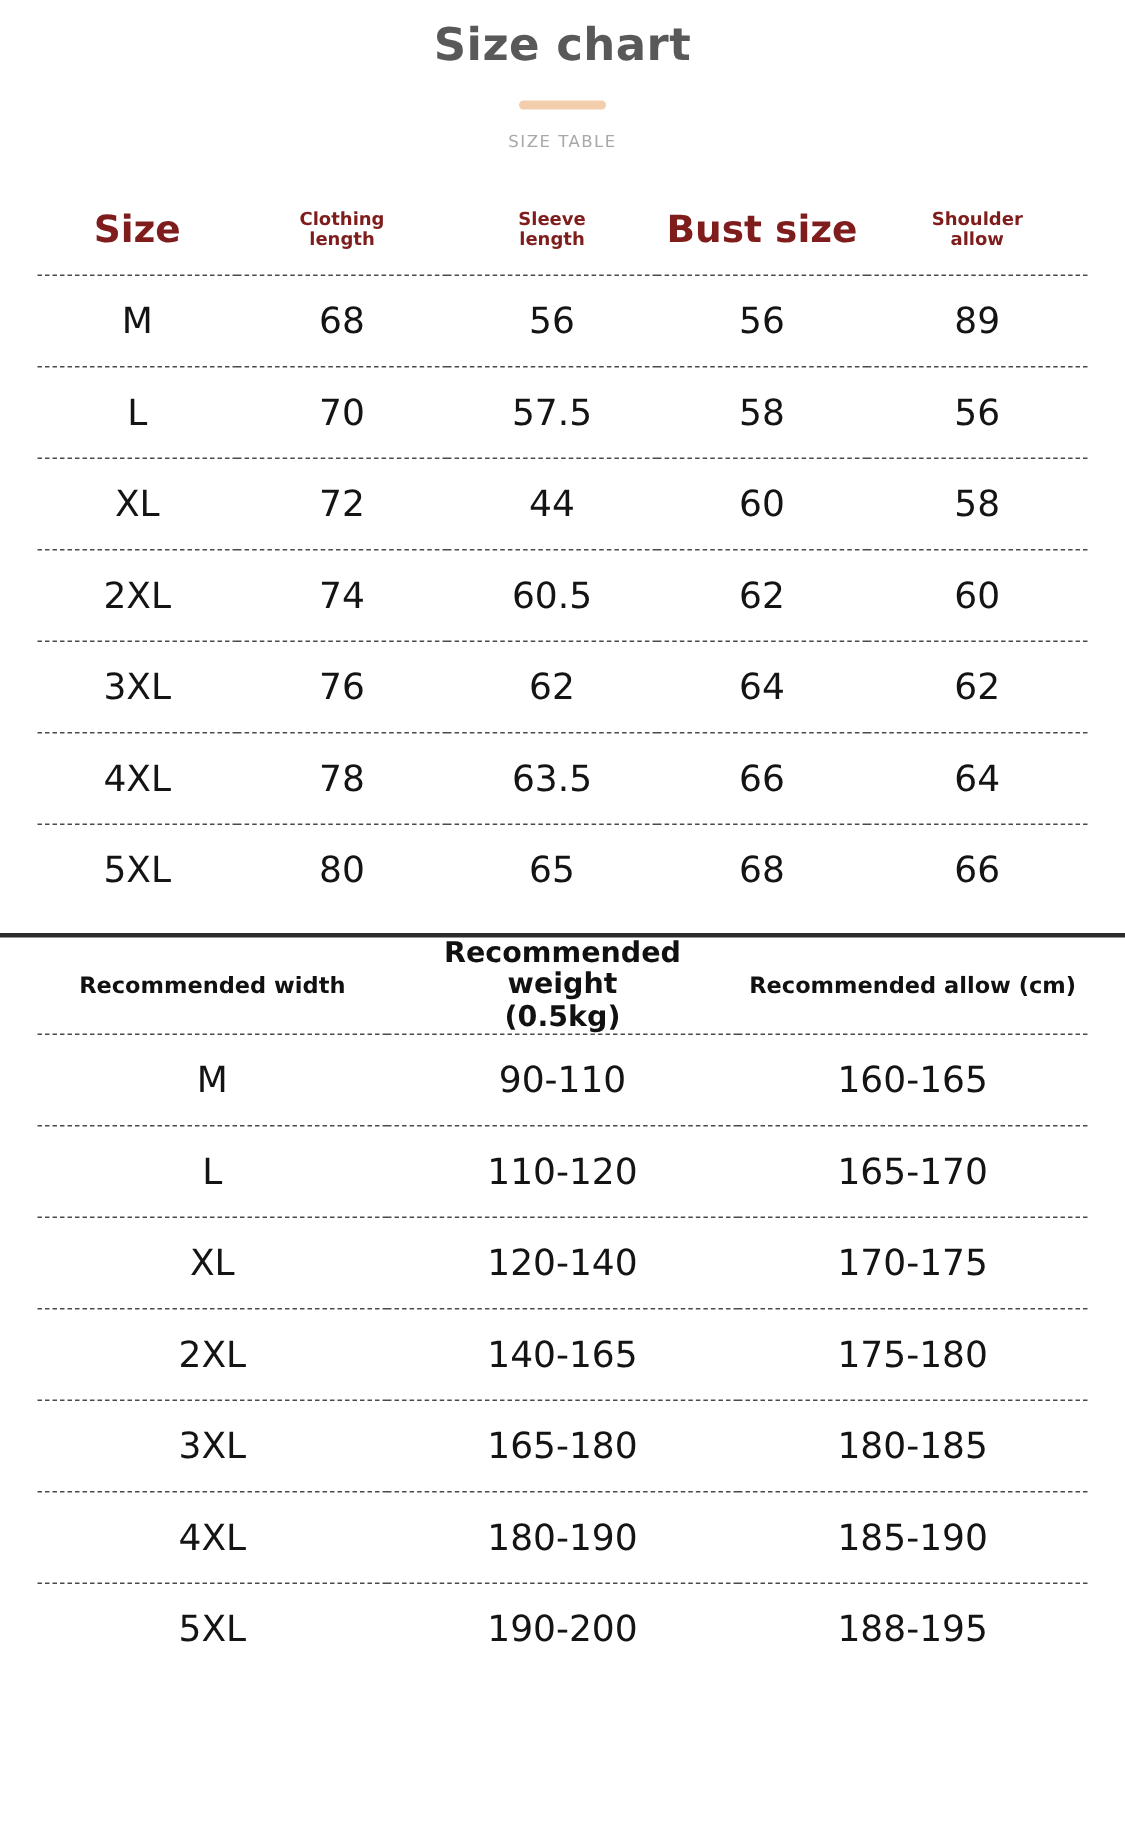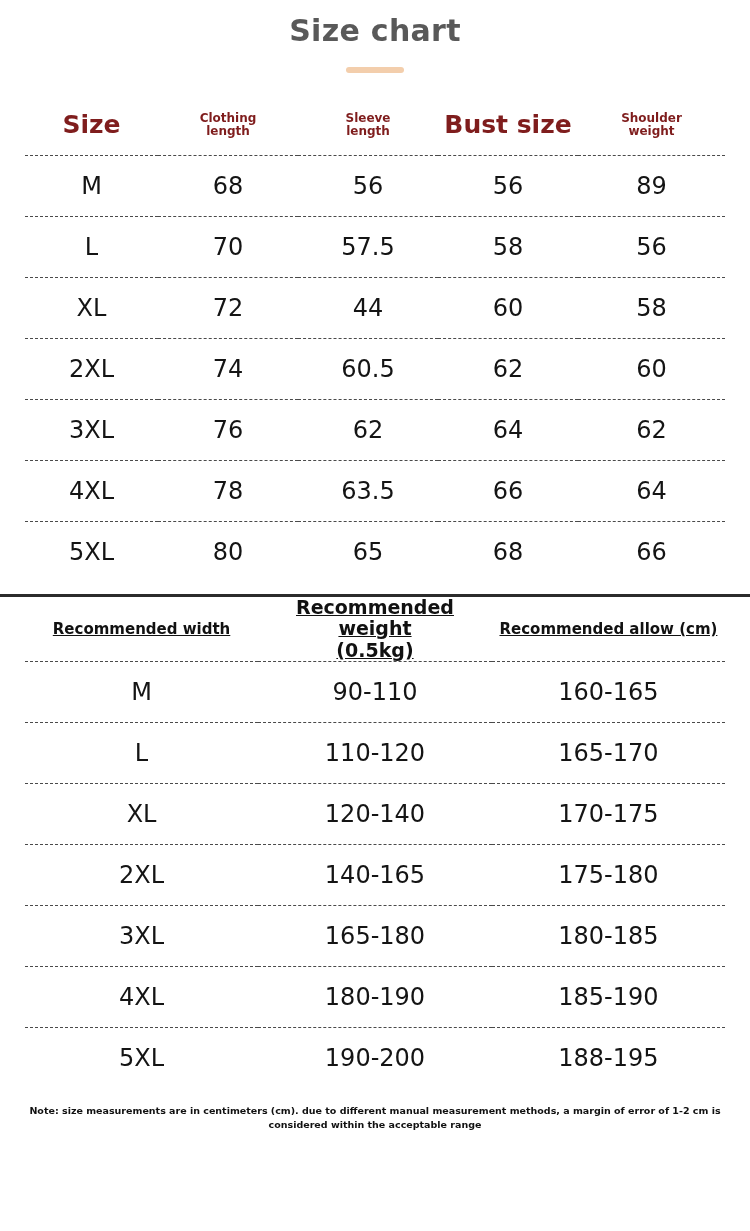--- a/index.html
+++ b/index.html
@@ -113,21 +113,20 @@
 
   
   .t2 {
     margin-top: 0;
   }
   .t2 .hdr-row th {
     height: 62px;
     font-weight: 700;
     color: #111;
     line-height: 1.12;
-    text-decoration: underline;
   }
   .t2 .hdr-small {
     font-size: 15px;
   }
   .t2 .hdr-big {
     font-size: 19px;
   }
   .t2 .data-row td {
     height: 60px;
     font-size: 24px;
@@ -145,20 +144,21 @@
   }
 </style>
 </head>
 <body>
 
 <div class="page">
 
   <div class="header">
     <div class="page-title">Size chart</div>
     <div class="accent-bar"></div>
+    <div class="subtitle">SIZE TABLE</div>
   </div>
 
   <div class="table-block rule-wrap">
     <table class="grid t1">
       <colgroup>
         <col style="width:19%">
         <col style="width:20%">
         <col style="width:20%">
         <col style="width:20%">
         <col style="width:21%">
@@ -174,21 +174,21 @@
           </th>
           <th class="hdr-small">
             <span>Sleeve</span><br>
             <span>length</span>
           </th>
           <th class="hdr-big">
             <span>Bust size</span>
           </th>
           <th class="hdr-small">
             <span>Shoulder</span><br>
-            <span>weight</span>
+            <span>allow</span>
           </th>
         </tr>
       </thead>
       <tbody>
         <tr class="data-row dashed-top">
           <td>M</td>
           <td>68</td>
           <td>56</td>
           <td>56</td>
           <td>89</td>
@@ -296,15 +296,14 @@
         </tr>
         <tr class="data-row dashed-top">
           <td>5XL</td>
           <td>190-200</td>
           <td>188-195</td>
         </tr>
       </tbody>
     </table>
   </div>
 
-  <div class="footer-note">Note: size measurements are in centimeters (cm). due to different manual measurement methods, a margin of error of 1-2 cm is considered within the acceptable range</div>
 
 </div>
 
 </body></html>

